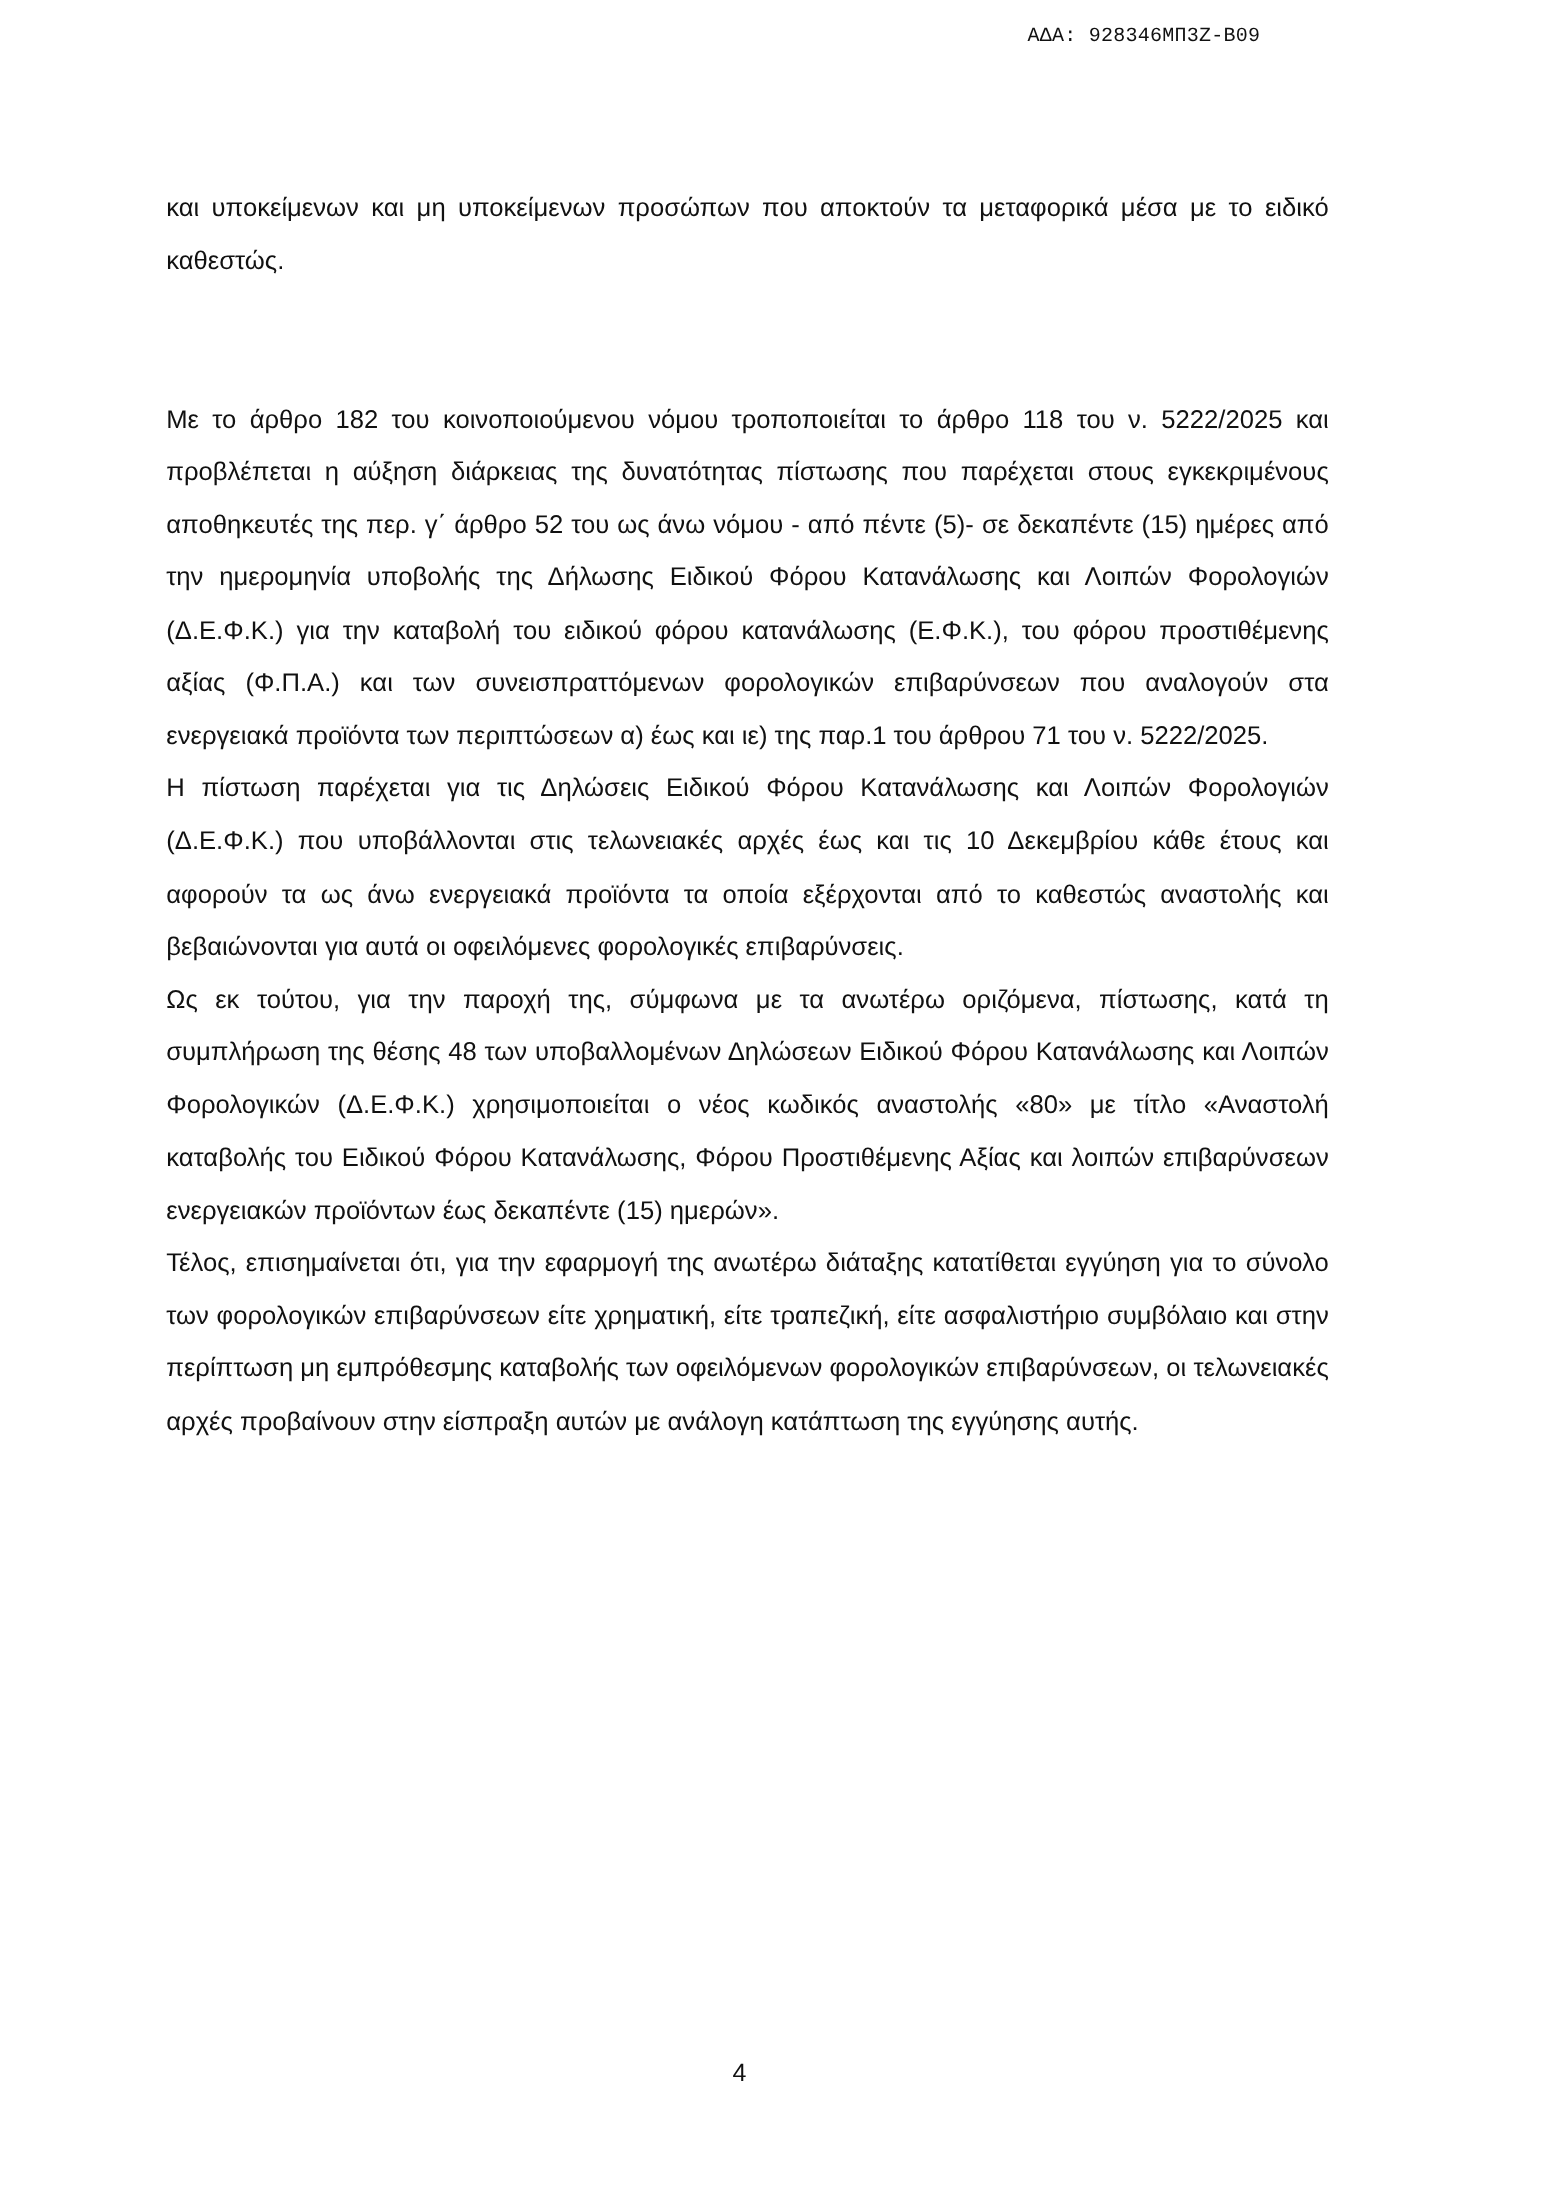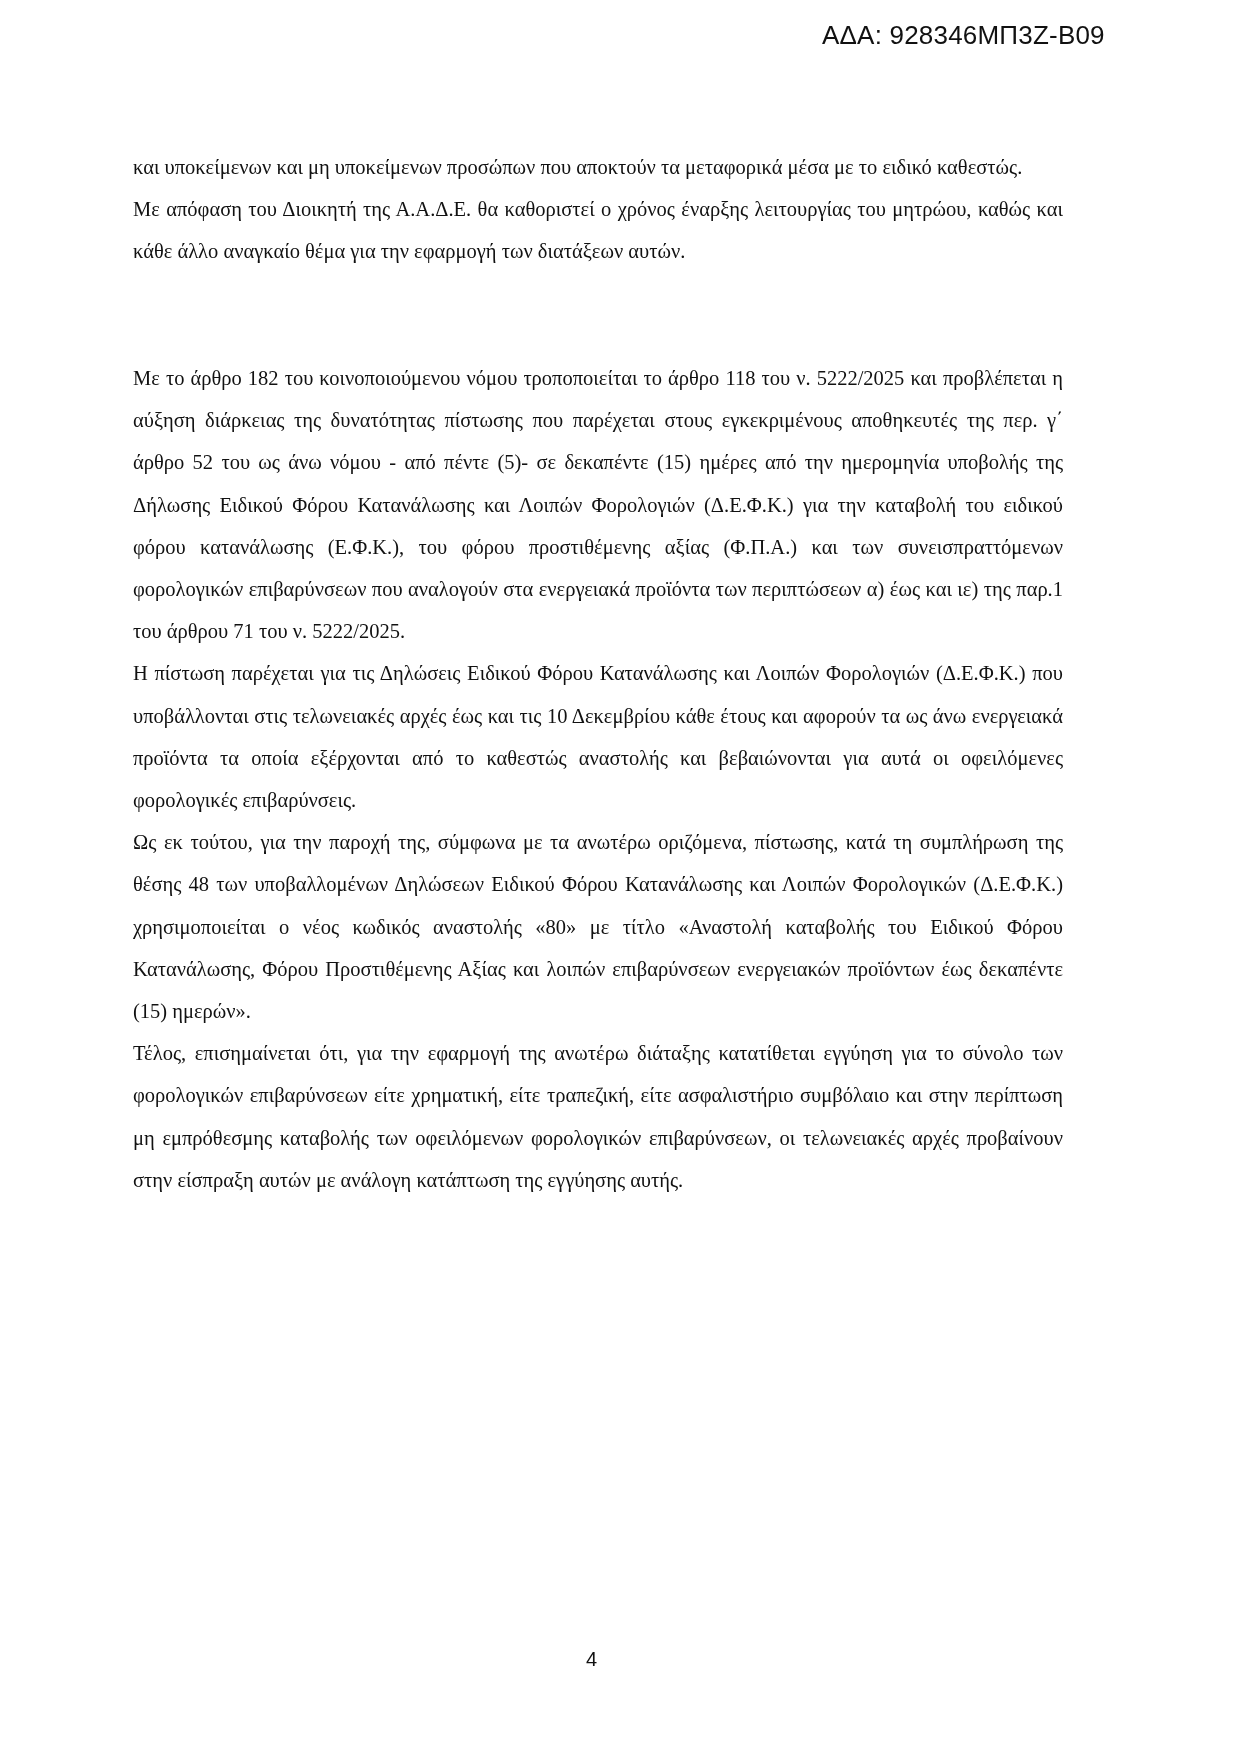--- a/index.html
+++ b/index.html
@@ -1,31 +1,30 @@
 <!DOCTYPE html>
 <html><head>
 <meta charset="utf-8">
 <style>
   html, body { margin: 0; padding: 0; background: #ffffff; }
   body { width: 1241px; height: 1755px; position: relative; overflow: hidden; color: #111; }
-  .ada { position: absolute; top: 20px; left: 822px; font-family: Liberation Sans, sans-serif; font-size: 26px; color: #111; letter-spacing: 0.2px; }
-  .content { position: absolute; left: 133px; top: 146px; width: 930px; font-family: Liberation Serif, serif; font-size: 20.5px; line-height: 42.2px; color: #111; }
+  .ada { position: absolute; top: 20px; left: 822px; font-family: Liberation Mono, monospace; font-size: 16px; color: #111; letter-spacing: 0.2px; }
+  .content { position: absolute; left: 133px; top: 146px; width: 930px; font-family: Liberation Sans, sans-serif; font-size: 20.5px; line-height: 42.2px; color: #111; }
   .p { margin: 0; text-align: justify; text-align-last: left; }
   .blank { height: 42.2px; }
   .heading-title { text-decoration: underline; }
   .page-num { position: absolute; top: 1648px; left: 586px; font-family: "Liberation Sans", sans-serif; font-size: 20px; color: #111; }
 </style>
 </head>
 <body>
 
 <div class="ada">ΑΔΑ: 928346ΜΠ3Ζ-Β09</div>
 
 <div class="content">
   <p class="p">και υποκείμενων και μη υποκείμενων προσώπων που αποκτούν τα μεταφορικά μέσα με το ειδικό καθεστώς.</p>
-  <p class="p">Με απόφαση του Διοικητή της Α.Α.Δ.Ε. θα καθοριστεί ο χρόνος έναρξης λειτουργίας του μητρώου, καθώς και κάθε άλλο αναγκαίο θέμα για την εφαρμογή των διατάξεων αυτών.</p>
 
   <div class="blank"></div>
 
 
   <div class="blank"></div>
 
   <p class="p">Με το άρθρο 182 του κοινοποιούμενου νόμου τροποποιείται το άρθρο 118 του ν. 5222/2025 και προβλέπεται η αύξηση διάρκειας της δυνατότητας πίστωσης που παρέχεται στους εγκεκριμένους αποθηκευτές της περ. γ΄ άρθρο 52 του ως άνω νόμου - από πέντε (5)- σε δεκαπέντε (15) ημέρες από την ημερομηνία υποβολής της Δήλωσης Ειδικού Φόρου Κατανάλωσης και Λοιπών Φορολογιών (Δ.Ε.Φ.Κ.) για την καταβολή του ειδικού φόρου κατανάλωσης (Ε.Φ.Κ.), του φόρου προστιθέμενης αξίας (Φ.Π.Α.) και των συνεισπραττόμενων φορολογικών επιβαρύνσεων που αναλογούν στα ενεργειακά προϊόντα των περιπτώσεων α) έως και ιε) της παρ.1 του άρθρου 71 του ν. 5222/2025.</p>
   <p class="p">Η πίστωση παρέχεται για τις Δηλώσεις Ειδικού Φόρου Κατανάλωσης και Λοιπών Φορολογιών (Δ.Ε.Φ.Κ.) που υποβάλλονται στις τελωνειακές αρχές έως και τις 10 Δεκεμβρίου κάθε έτους και αφορούν τα ως άνω ενεργειακά προϊόντα τα οποία εξέρχονται από το καθεστώς αναστολής και βεβαιώνονται για αυτά οι οφειλόμενες φορολογικές επιβαρύνσεις.</p>
   <p class="p">Ως εκ τούτου, για την παροχή της, σύμφωνα με τα ανωτέρω οριζόμενα, πίστωσης, κατά τη συμπλήρωση της θέσης 48 των υποβαλλομένων Δηλώσεων Ειδικού Φόρου Κατανάλωσης και Λοιπών Φορολογικών (Δ.Ε.Φ.Κ.) χρησιμοποιείται ο νέος κωδικός αναστολής «80» με τίτλο «Αναστολή καταβολής του Ειδικού Φόρου Κατανάλωσης, Φόρου Προστιθέμενης Αξίας και λοιπών επιβαρύνσεων ενεργειακών προϊόντων έως δεκαπέντε (15) ημερών».</p>
   <p class="p">Τέλος, επισημαίνεται ότι, για την εφαρμογή της ανωτέρω διάταξης κατατίθεται εγγύηση για το σύνολο των φορολογικών επιβαρύνσεων είτε χρηματική, είτε τραπεζική, είτε ασφαλιστήριο συμβόλαιο και στην περίπτωση μη εμπρόθεσμης καταβολής των οφειλόμενων φορολογικών επιβαρύνσεων, οι τελωνειακές αρχές προβαίνουν στην είσπραξη αυτών με ανάλογη κατάπτωση της εγγύησης αυτής.</p>

